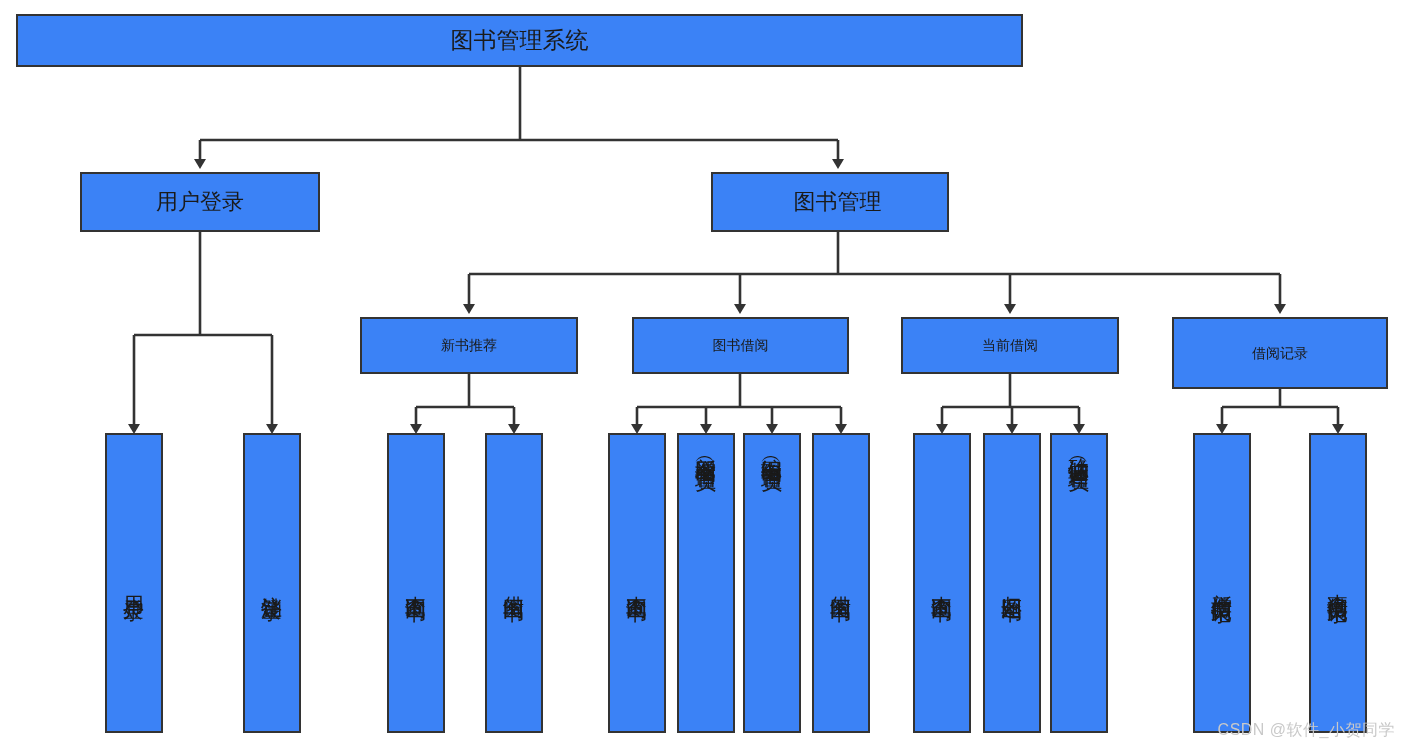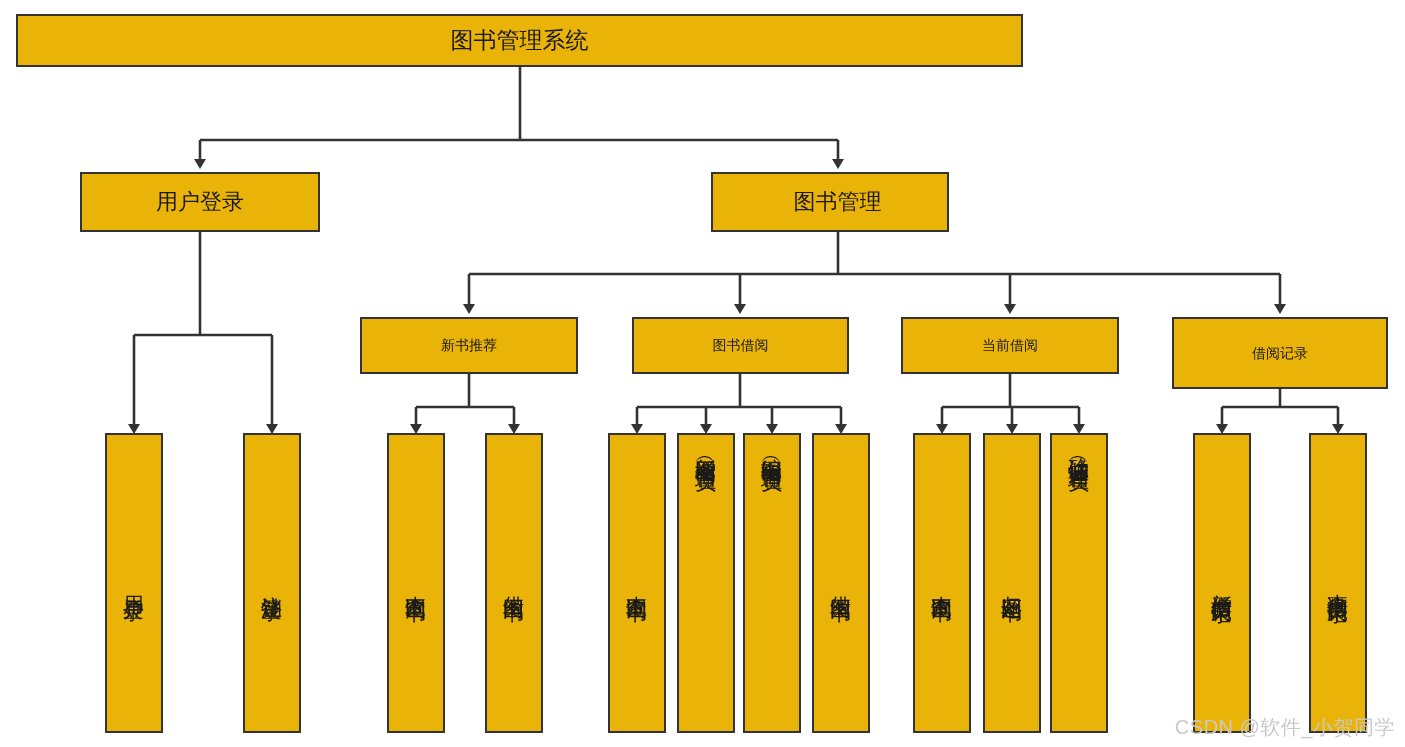--- a/index.html
+++ b/index.html
@@ -23,21 +23,21 @@
     left: 0;
     top: 0;
     width: 1405px;
     height: 747px;
     pointer-events: none;
   }
   .node {
     position: absolute;
     box-sizing: border-box;
     border: 2px solid #333333;
-    background: #eab308;
+    background: #3b82f6;
     display: flex;
     align-items: center;
     justify-content: center;
     color: #1a1a1a;
     z-index: 2;
   }
   .node .label {
     display: block;
     text-align: center;
     line-height: 1.18;
@@ -69,21 +69,21 @@
     white-space: pre;
   }
   .node.leaf.tall-text {
     align-items: center;
     padding-top: 0;
   }
   #watermark {
     position: absolute;
     right: 10px;
     bottom: 6px;
-    font-size: 20px;
+    font-size: 16px;
     color: #c9c9c9;
     letter-spacing: 0.5px;
     z-index: 5;
     white-space: nowrap;
   }
 </style>
 </head>
 <body>
 
 <div id="diagram-canvas">

